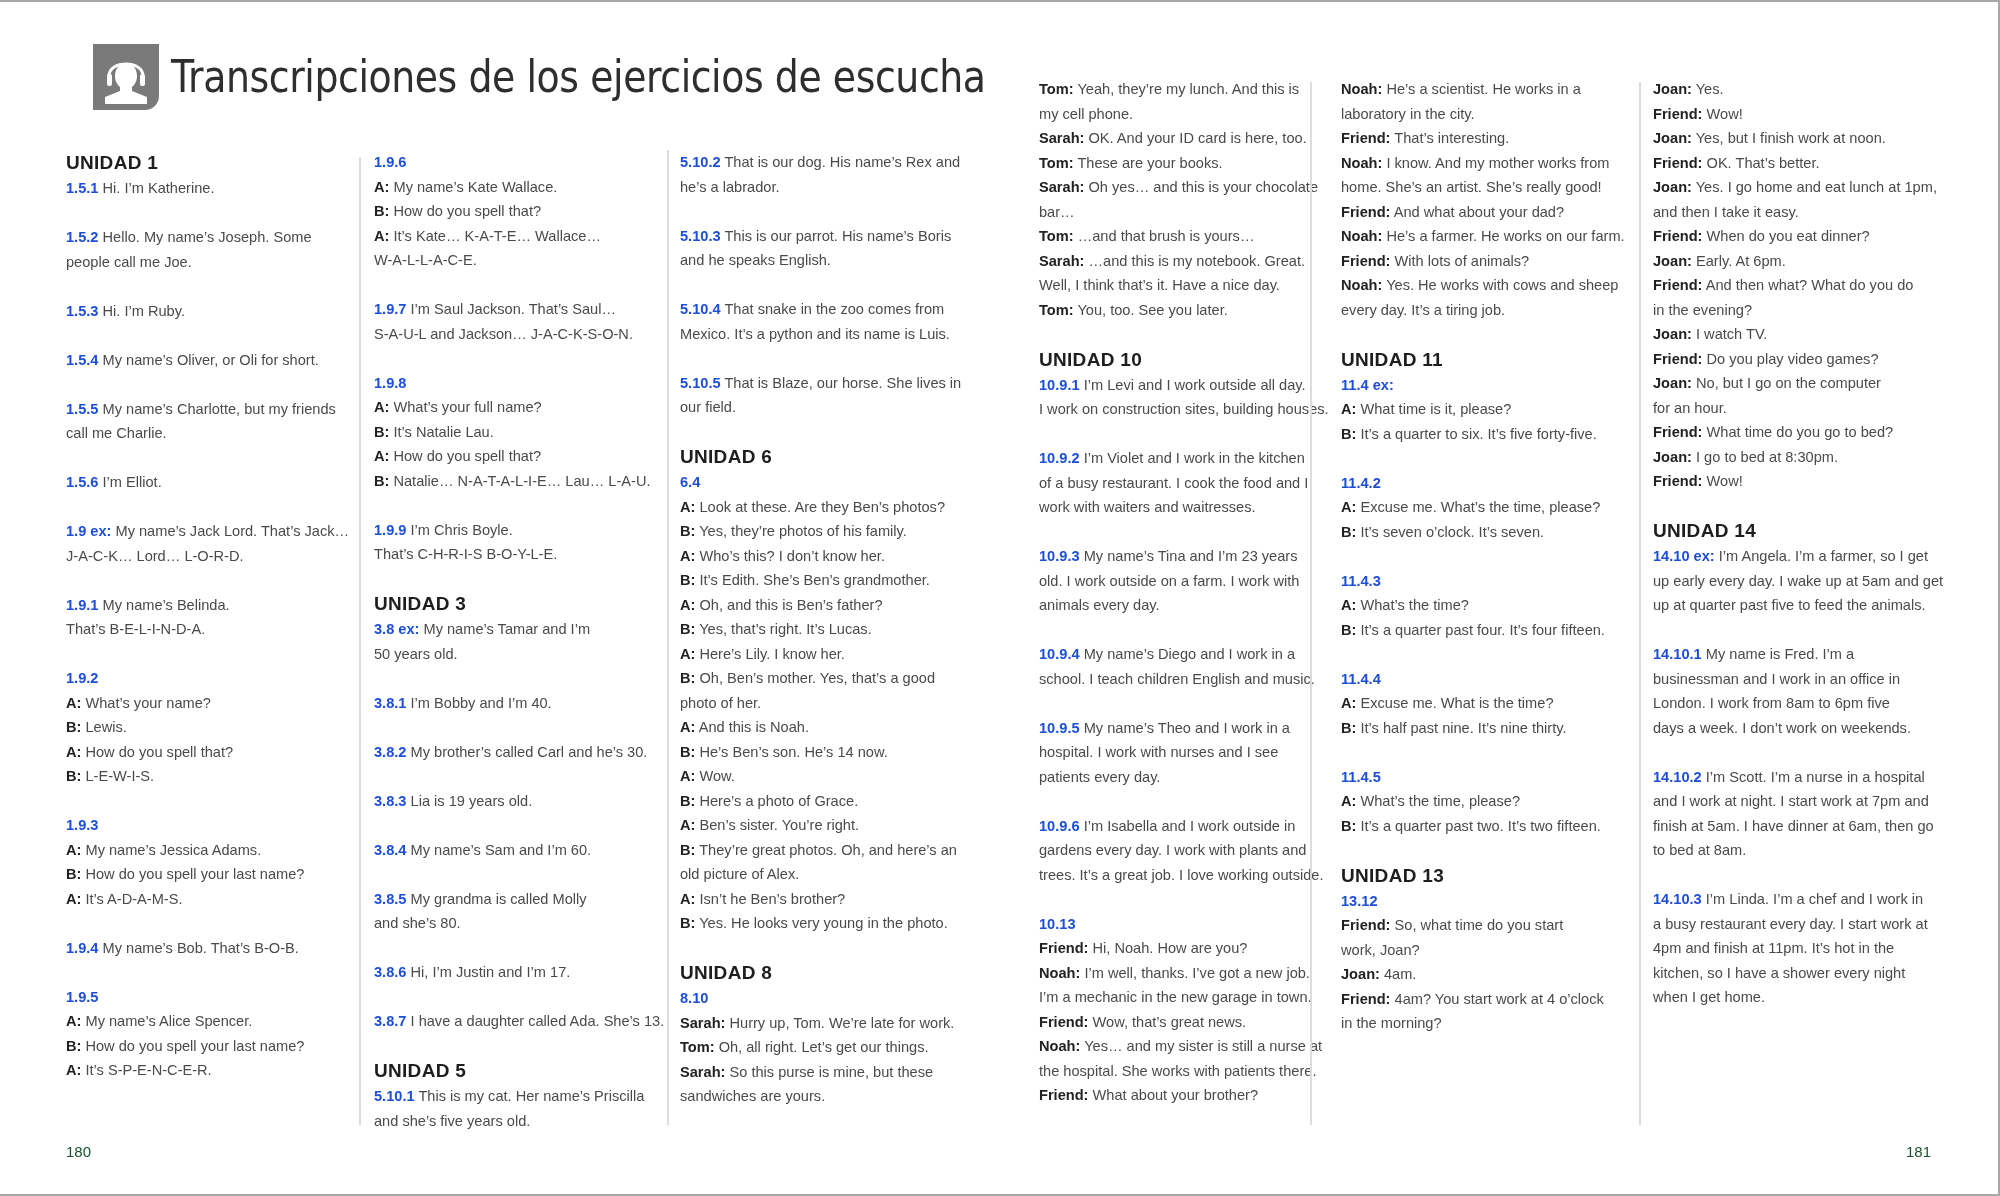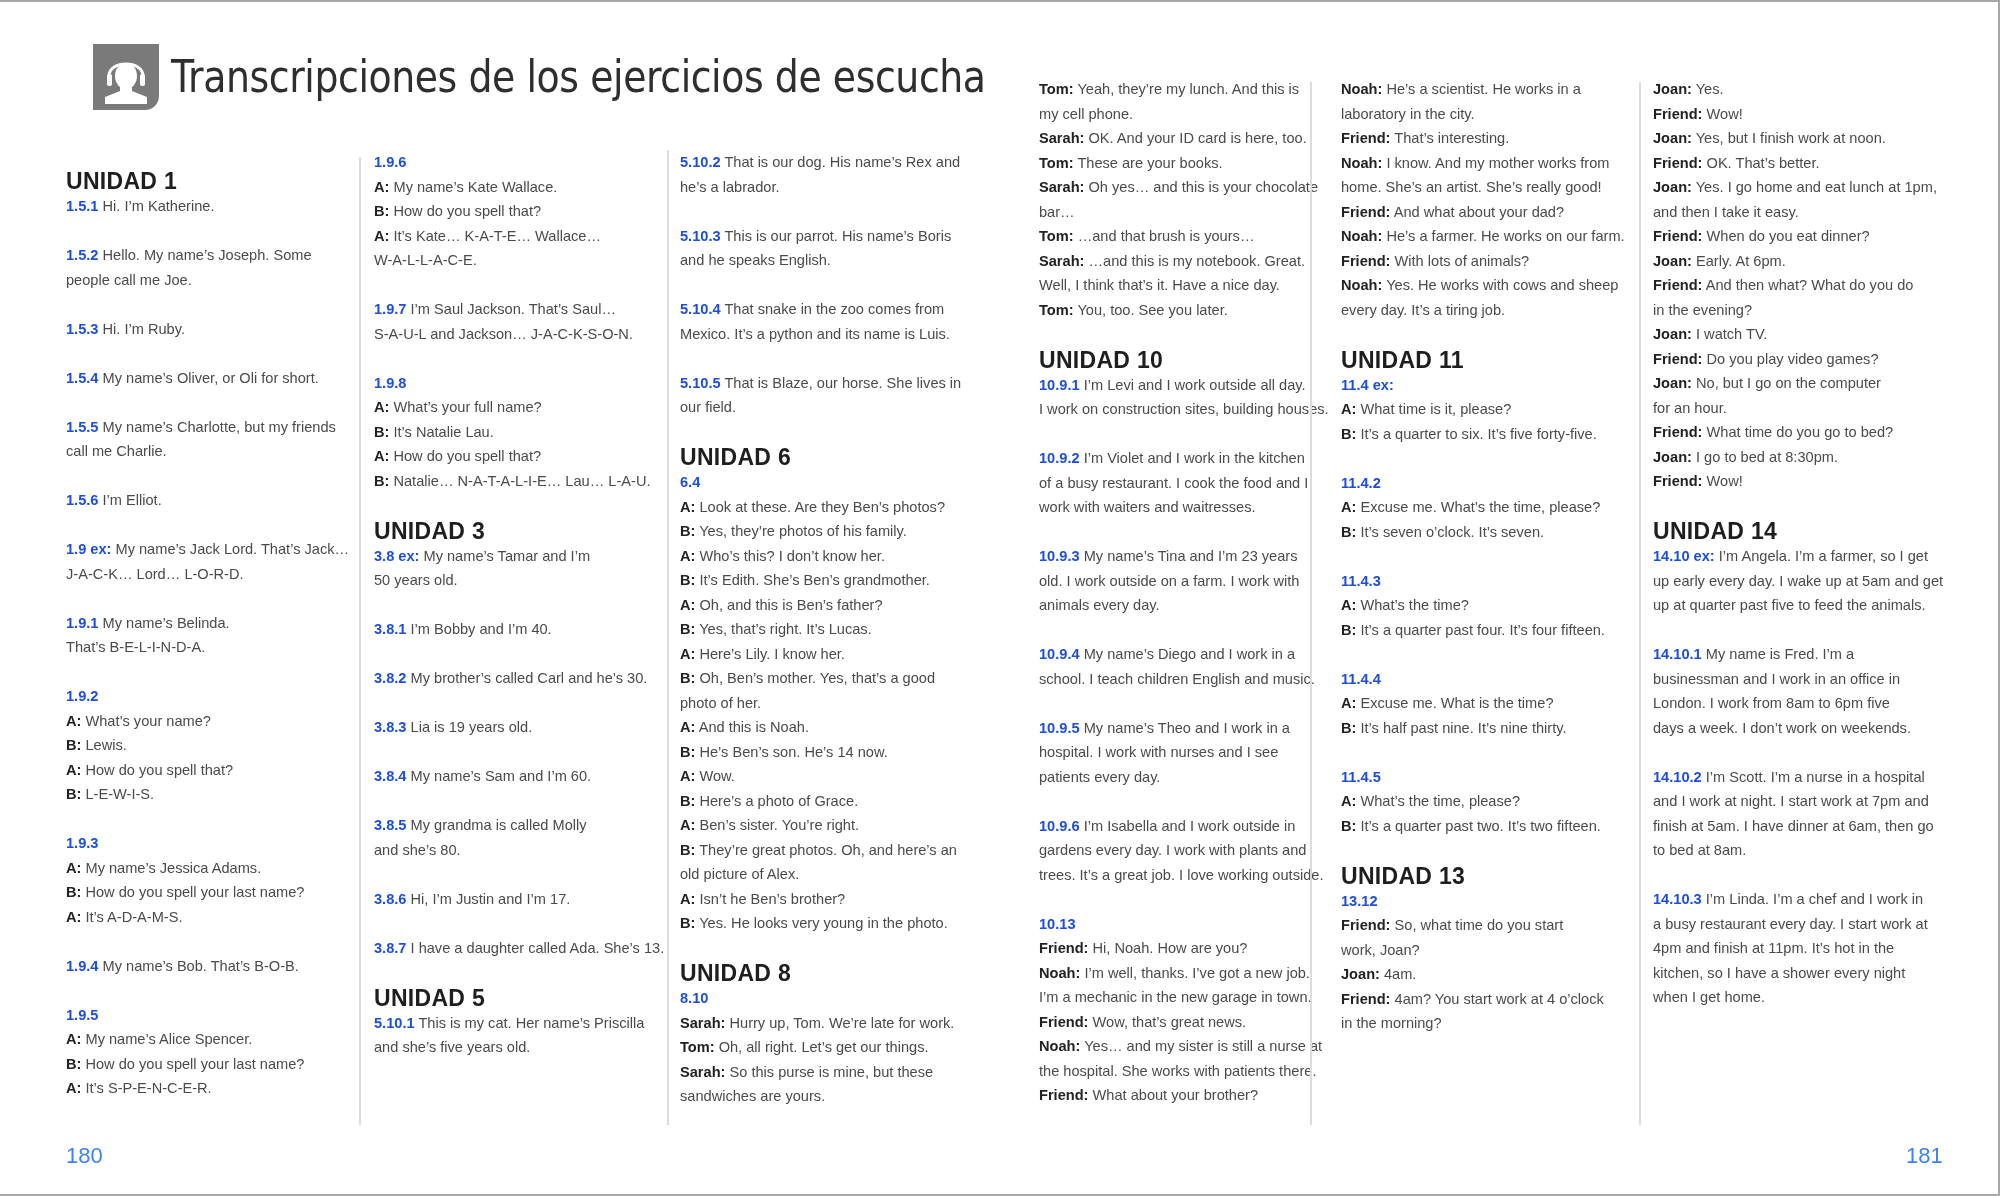--- a/index.html
+++ b/index.html
@@ -21,24 +21,24 @@
       margin-left: 12px; font-size: 44px; font-weight: 300; color: #2e2e2e;
       letter-spacing: -0.5px; line-height: 66px;
       font-family: "DejaVu Sans", sans-serif; font-weight: normal;
       transform: scaleX(0.86); transform-origin: left center;
     }
     .col {
       position: absolute; top: 0; font-size: 14.6px; line-height: 24.5px; color: #4a4a4a;
     }
     .block { margin: 0 0 24.5px 0; }
     .line { display: block; white-space: nowrap; }
-    .unit-h { font-size: 23px; font-weight: bold; color: #1e1e1e; line-height: 26px; margin-top: 18px; display: block; letter-spacing: 0.3px; }
+    .unit-h { font-size: 19px; font-weight: bold; color: #1e1e1e; line-height: 26px; margin-top: 0; display: block; letter-spacing: 0.3px; }
     .num { font-weight: bold; color: #1d4ed8; }
     .sp  { font-weight: bold; color: #222; }
-    .page-num { position: absolute; top: 1141px; font-size: 22px; color: #3b82f6; }
+    .page-num { position: absolute; top: 1141px; font-size: 15px; color: #14532d; }
   </style>
 </head>
 <body>
 
 <div class="title-bar">
   <div class="title-icon">
     <svg width="50" height="54" viewBox="0 0 50 54">
       <path d="M8 26 C8 10 42 10 42 26" fill="none" stroke="#fff" stroke-width="3"></path>
       <rect x="6" y="24" width="5" height="12" rx="2" fill="#fff"></rect>
       <rect x="39" y="24" width="5" height="12" rx="2" fill="#fff"></rect>
@@ -113,20 +113,24 @@
     <div class="block">
       <span class="line"><span class="num">1.9.7</span> <span>I’m Saul Jackson. That’s Saul…</span></span>
       <span class="line"><span>S-A-U-L and Jackson… J-A-C-K-S-O-N.</span></span>
     </div>
     <div class="block">
       <span class="line num">1.9.8</span>
       <span class="line"><span class="sp">A:</span> <span>What’s your full name?</span></span>
       <span class="line"><span class="sp">B:</span> <span>It’s Natalie Lau.</span></span>
       <span class="line"><span class="sp">A:</span> <span>How do you spell that?</span></span>
       <span class="line"><span class="sp">B:</span> <span>Natalie… N-A-T-A-L-I-E… Lau… L-A-U.</span></span>
+    </div>
+    <div class="block">
+      <span class="line"><span class="num">1.9.9</span> <span>I’m Chris Boyle.</span></span>
+      <span class="line"><span>That’s C-H-R-I-S B-O-Y-L-E.</span></span>
     </div>
     <div class="block">
       <span class="unit-h">UNIDAD 3</span>
       <span class="line"><span class="num">3.8 ex:</span> <span>My name’s Tamar and I’m</span></span>
       <span class="line"><span>50 years old.</span></span>
     </div>
     <div class="block">
       <span class="line"><span class="num">3.8.1</span> <span>I’m Bobby and I’m 40.</span></span>
     </div>
     <div class="block">

